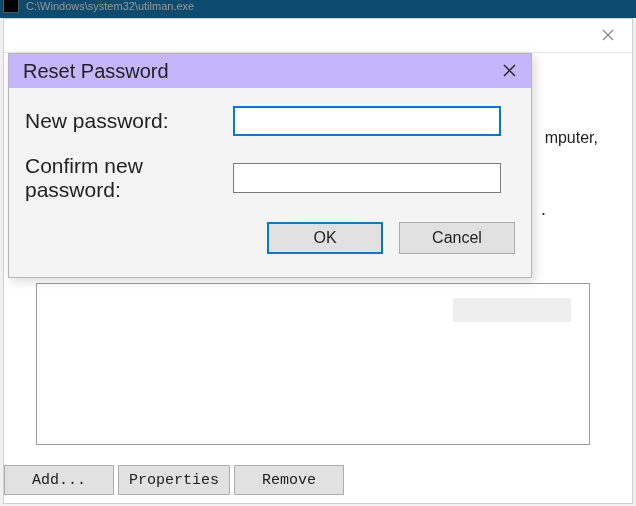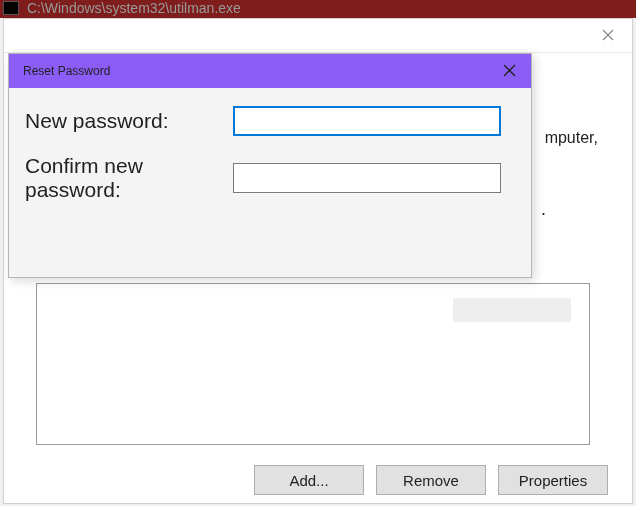--- a/index.html
+++ b/index.html
@@ -12,23 +12,23 @@
       overflow: hidden;
       position: relative;
     }
 
     
     .cmd-bg {
       position: absolute;
       left: 0; top: 0;
       height: 18px;
       width: 100%;
-      background: #7f1d1d;
+      background: #0c4a6e;
       color: #999;
-      font-size: 14px;
+      font-size: 11px;
       padding-left: 3px;
       white-space: nowrap;
       overflow: hidden;
     }
     .cmd-icon {
       display: inline-block;
       width: 16px; height: 14px;
       background: #000;
       border: 1px solid #555;
       vertical-align: middle;
@@ -109,22 +109,23 @@
       width: 118px;
       height: 24px;
       background: #eeeeee;
     }
     .ua-buttons {
       position: absolute;
       left: 0;
       right: 24px;
       bottom: 8px;
       display: flex;
-      justify-content: flex-end;
-      gap: 12px;
+      justify-content: flex-start;
+      gap: 4px;
+      font-family: Liberation Mono, monospace;
     }
     .win-btn {
       min-width: 110px;
       height: 30px;
       background: #e1e1e1;
       border: 1px solid #adadad;
       font-family: inherit;
       font-size: 15px;
       color: #222;
       cursor: pointer;
@@ -142,23 +143,23 @@
       background: #f4f4f4;
       border: 1px solid #b6b6b6;
       box-shadow: 3px 3px 10px rgba(0,0,0,0.15);
     }
     .modal-titlebar {
       height: 34px;
       display: flex;
       align-items: center;
       padding-left: 14px;
       color: #222;
-      font-size: 12px;
-      position: relative;
-      background: #8b5cf6;
+      font-size: 20px;
+      position: relative;
+      background: #c4b5fd;
     }
     .modal-close {
       position: absolute;
       right: 4px;
       top: 3px;
       width: 36px;
       height: 26px;
       display: flex;
       align-items: center;
       justify-content: center;
@@ -238,24 +239,24 @@
 
     <div class="ua-listbox">
       <div class="ua-listbox-highlight"></div>
     </div>
 
     <div class="ua-buttons">
       <button class="win-btn">
         <span class="underline-first">Add...</span>
       </button>
       <button class="win-btn">
+        <span class="underline-first">Properties</span>
+      </button>
+      <button class="win-btn">
         <span class="underline-first">Remove</span>
-      </button>
-      <button class="win-btn">
-        <span class="underline-first">Properties</span>
       </button>
     </div>
   </div>
 </div>
 
 <div class="modal">
   <div class="modal-titlebar">
     <span>Reset Password</span>
     <div class="modal-close">
       <svg viewBox="0 0 13 13">
@@ -266,14 +267,22 @@
   </div>
   <div class="modal-body">
     <div class="form-row">
       <div class="form-label">New password:</div>
       <input type="password" class="form-input focused" value="" style="">
     </div>
     <div class="form-row">
       <div class="form-label">Confirm new password:</div>
       <input type="password" class="form-input" value="" style="">
     </div>
+    <div class="modal-buttons">
+      <button class="modal-btn default">
+        <span>OK</span>
+      </button>
+      <button class="modal-btn">
+        <span>Cancel</span>
+      </button>
+    </div>
   </div>
 </div>
 
 </body></html>

